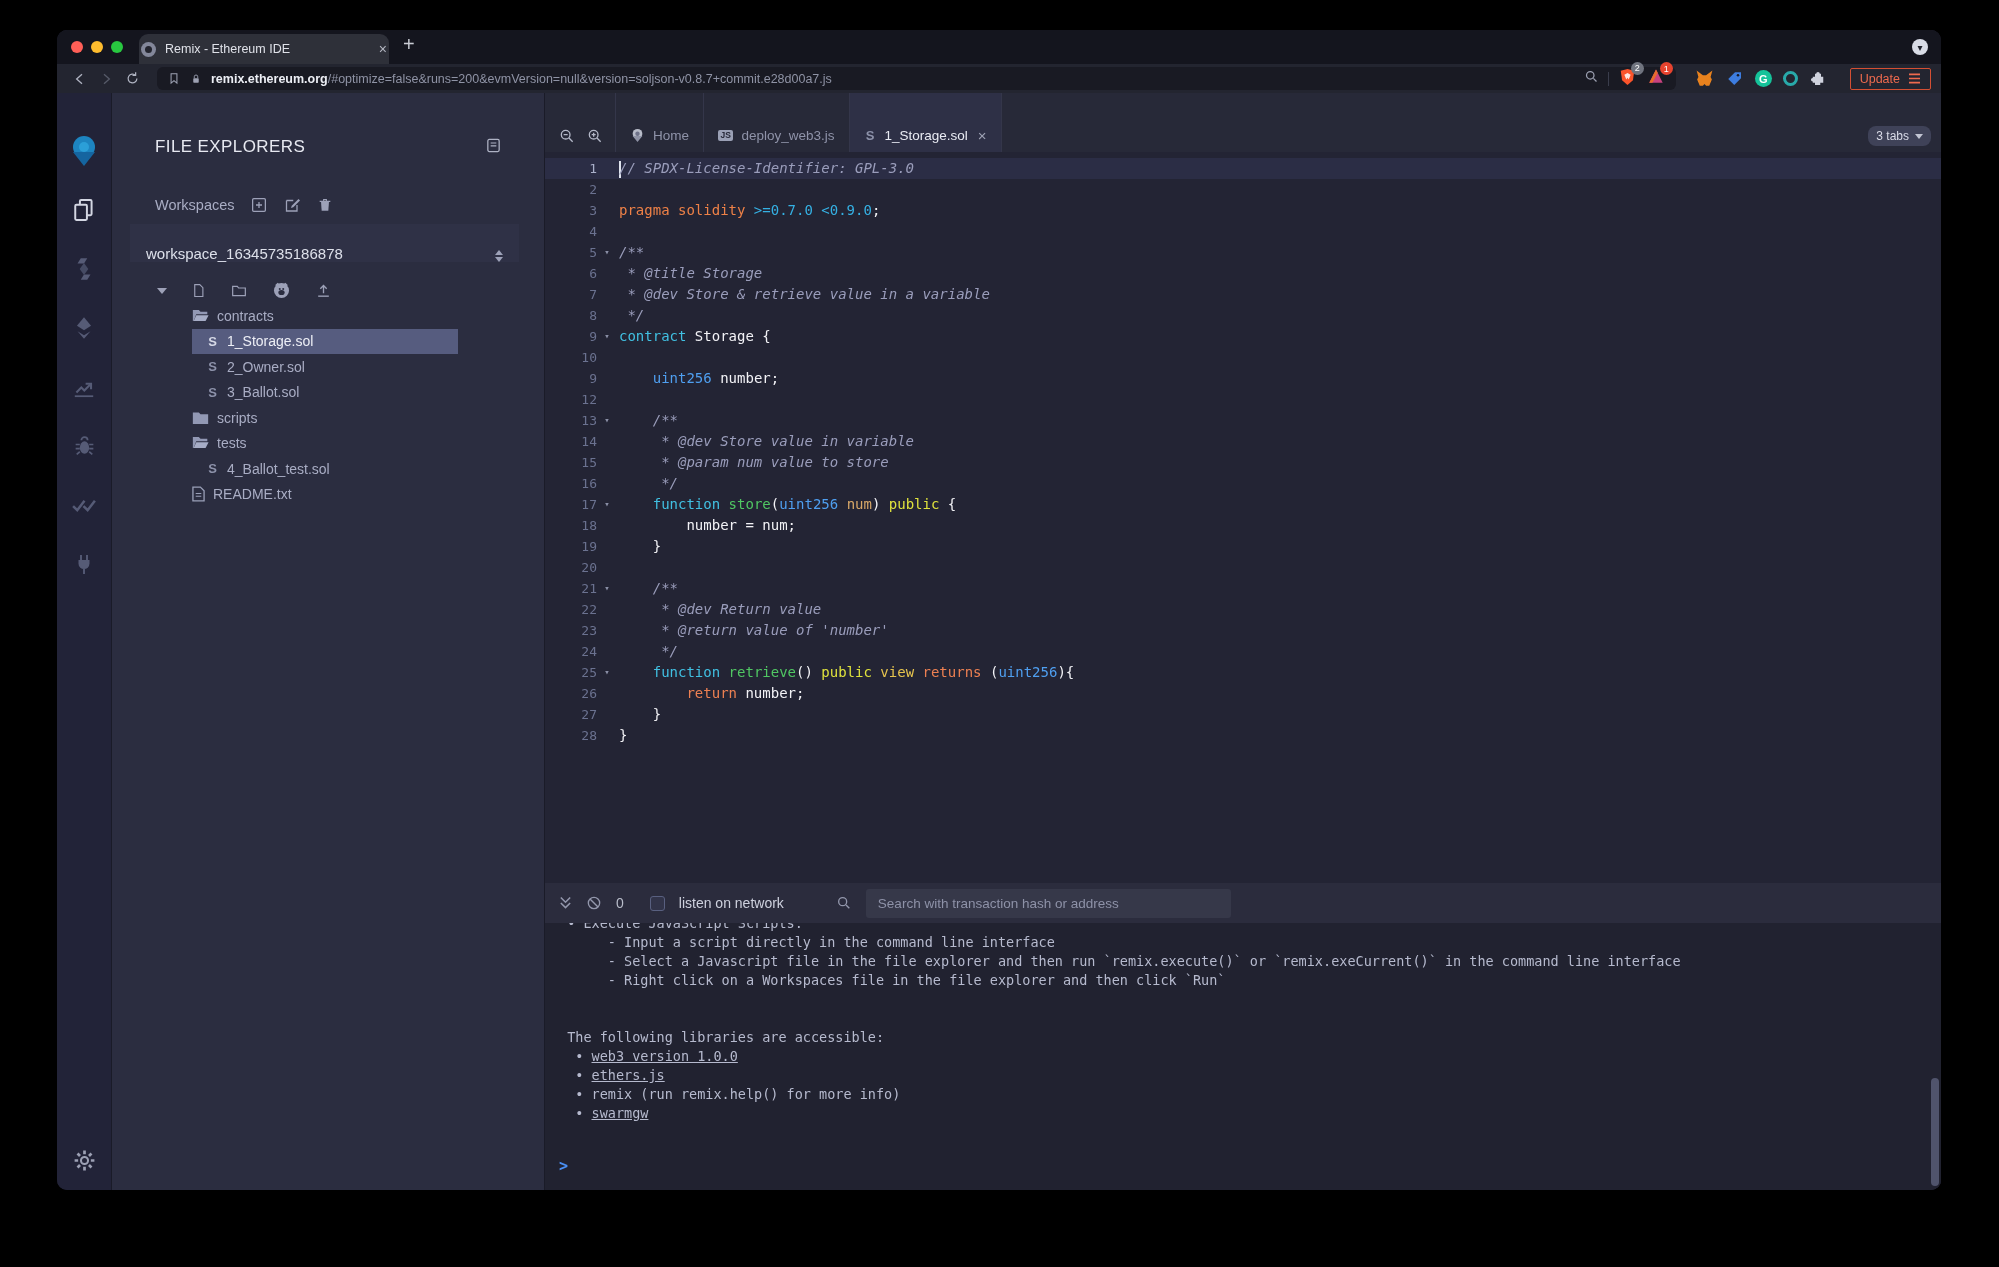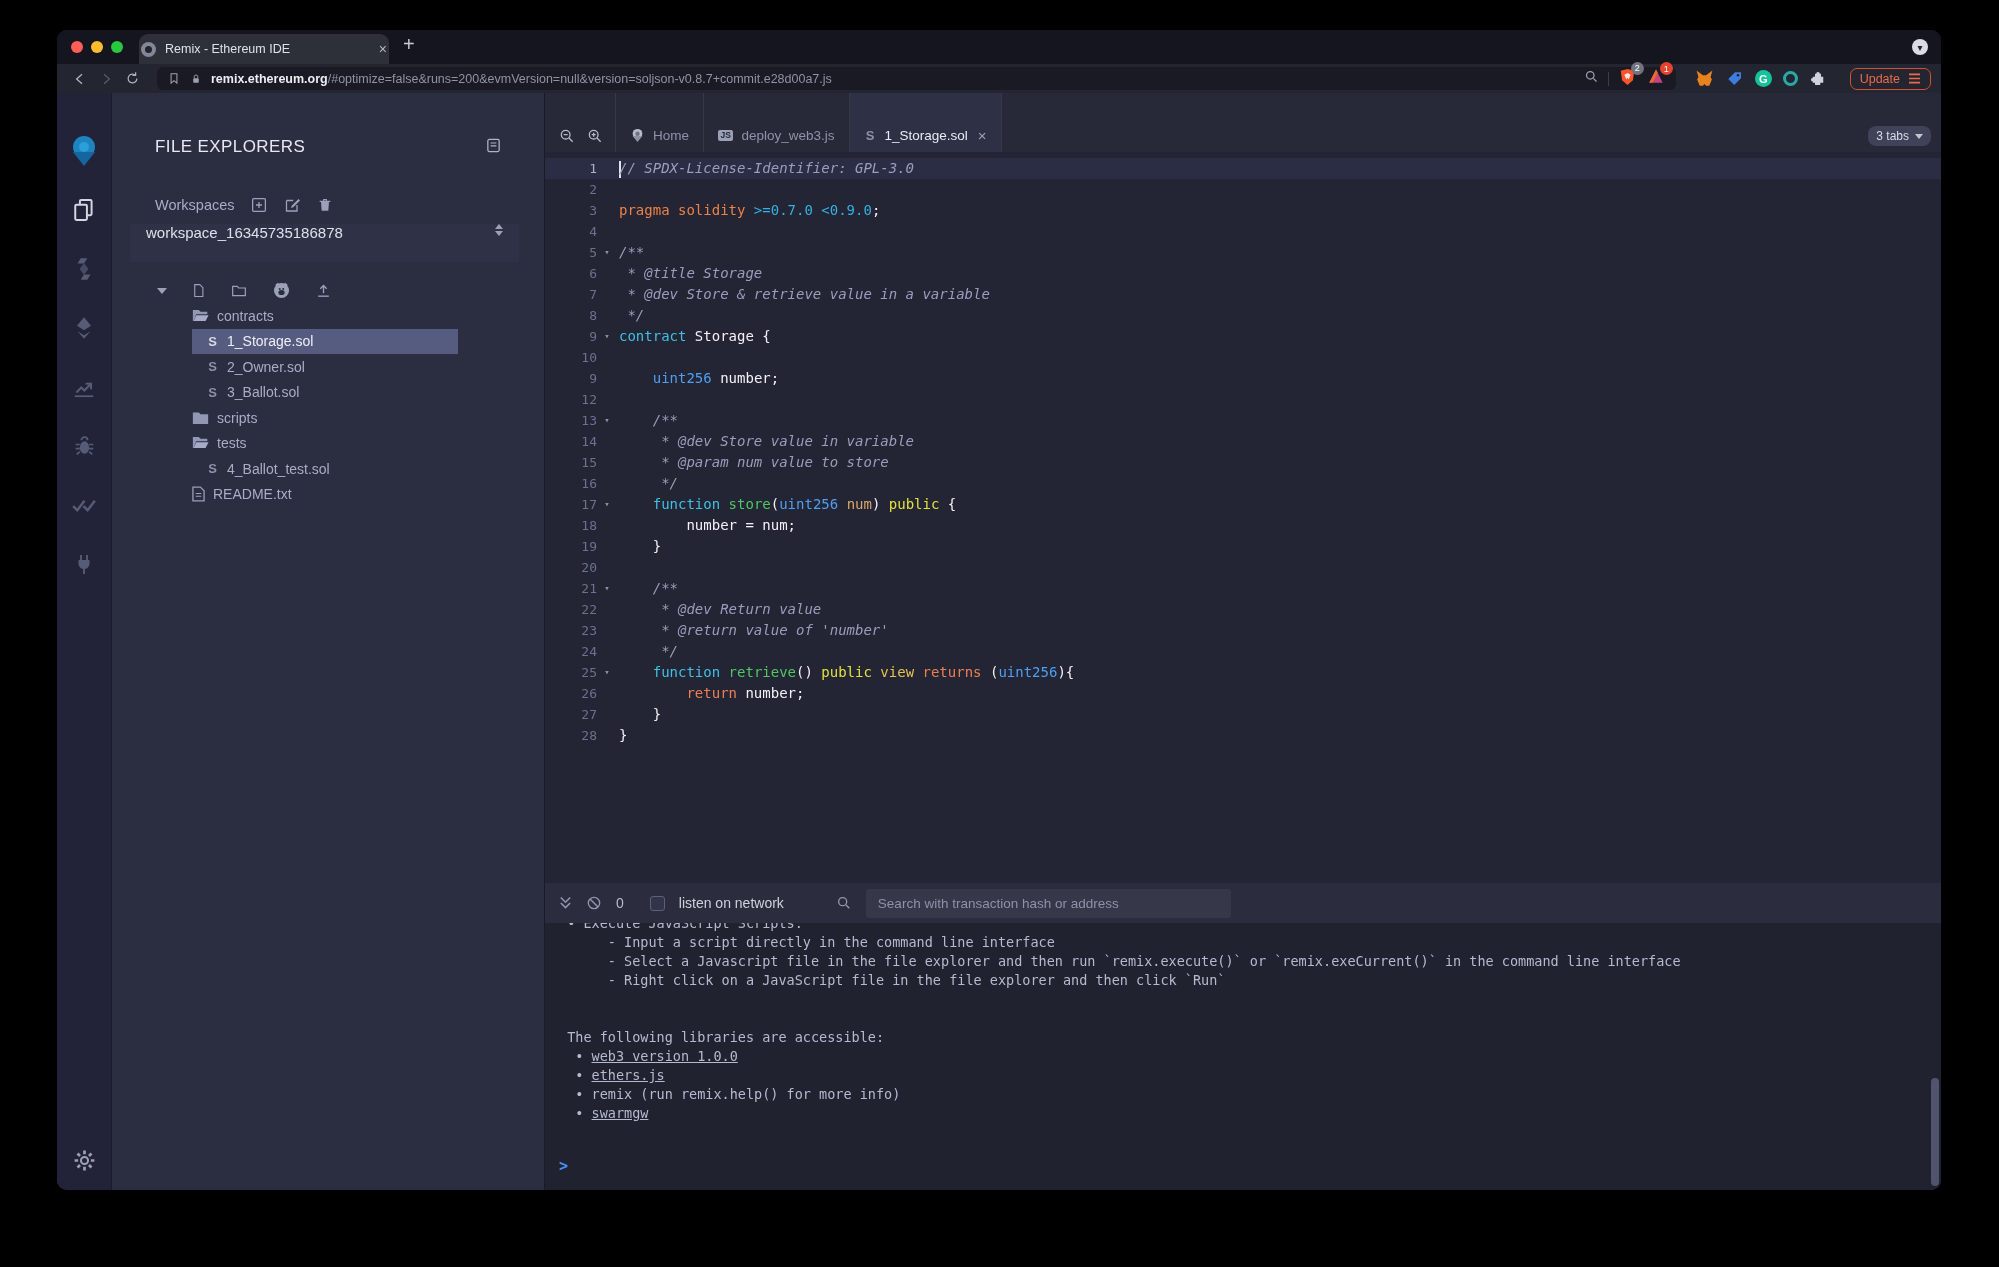--- a/index.html
+++ b/index.html
@@ -30,37 +30,37 @@
             display:flex; align-items:center; padding:0 10px; gap:9px; min-width:0;}
   .urltext { font-size:12.5px; white-space:nowrap; overflow:hidden; }
   .u-host { color:#eceef4; font-weight:bold;} .u-path { color:#8f93a5; font-weight:normal;}
   .badge { position:absolute; top:-5px; right:-7px; min-width:13px; height:13px; border-radius:7px;
            color:#fff; font-size:9px; display:flex; align-items:center; justify-content:center; padding:0 3px;}
   .b-gray{background:#70747f;} .b-red{background:#e8432e;}
   .exts { display:flex; align-items:center; gap:11px; margin-left:14px; }
   .gcircle { width:17px;height:17px;border-radius:50%;background:#15c39a;color:#fff;font-size:11px;
              font-weight:bold;display:flex;align-items:center;justify-content:center;}
   .tealring { width:15px;height:15px;border-radius:50%;border:3px solid #28a9a9;}
-  .update { margin-left:12px; border:1.5px solid #d44f33; color:#ee6a4e; border-radius:7px; height:22px;
+  .update { margin-left:12px; border:1.5px solid #d44f33; color:#ee6a4e; border-radius:2px; height:22px;
             padding:0 9px; display:flex; align-items:center; gap:8px; font-size:12.5px; }
 
   
   .main { flex:1; display:flex; min-height:0; }
   .rail { width:55px; background:#222338; border-right:1px solid #1a1b28; display:flex; flex-direction:column;
           align-items:center; padding-top:28px; flex:none; }
   .rail-item { height:59px; display:flex; align-items:center; justify-content:center; width:100%; }
   .rail-item.settings { margin-top:auto; margin-bottom:10px; height:40px;}
 
   .explorer { width:433px; background:#2b2d40; border-right:1px solid #1a1b28; position:relative;
               color:#a9adc4; flex:none; }
   .exp-title { position:absolute; left:43px; top:44px; color:#e7e9f1; font-size:17px; letter-spacing:.4px; }
   .panel-menu { position:absolute; right:42px; top:44px; }
   .ws-row { position:absolute; left:43px; top:103px; display:flex; gap:15px; align-items:center; font-size:14.5px;}
   .ws-select { position:absolute; left:18px; top:131px; right:25px; height:38px; background:#2f3146;
-               display:flex; align-items:flex-start; padding:0 16px; color:#dde0ea; font-size:15px; }
+               display:flex; align-items:flex-end; padding:0 16px; color:#dde0ea; font-size:15px; }
   .updown { margin-left:auto; display:flex; flex-direction:column; gap:2px; align-items:center;}
   .updown i { width:0;height:0;border-left:4px solid transparent;border-right:4px solid transparent; display:block;}
   .updown .up { border-bottom:5px solid #9da1b8;} .updown .dn{ border-top:5px solid #9da1b8;}
   .tree-toolbar { position:absolute; left:45px; top:188px; display:flex; gap:24px; align-items:center; }
   .caret { width:0;height:0;border-left:5px solid transparent;border-right:5px solid transparent;border-top:6px solid #9da1b8;}
   .file-tree { position:absolute; left:60px; top:210px; width:286px; font-size:14px; }
   .trow { height:25.5px; display:flex; align-items:center; gap:8px; white-space:nowrap;margin-left:20px; }
   .trow.selected { background:#565c7f; color:#edeff6; }
   .solglyph { font-weight:bold; color:#8d92aa; font-size:13px; width:13px; text-align:center; display:inline-block;}
   .trow.selected .solglyph{color:#d6d9e6;}
@@ -623,21 +623,21 @@
               <circle cx="10" cy="10" r="6" fill="none" stroke="#9397ac" stroke-width="2"></circle>
               <path d="M15 15l5 5" stroke="#9397ac" stroke-width="2"></path>
             </svg>
           <input class="t-search" placeholder="Search with transaction hash or address" style="">
         </div>
         <div class="term-body">
           <div id="term-lines">
               <div class="tline clip"> • Execute JavaScript Scripts:</div>
               <div class="tline">      - Input a script directly in the command line interface</div>
               <div class="tline">      - Select a Javascript file in the file explorer and then run `remix.execute()` or `remix.exeCurrent()` in the command line interface</div>
-              <div class="tline">      - Right click on a JavaScript file in the file explorer and then click `Run`</div>
+              <div class="tline">      - Right click on a Workspaces file in the file explorer and then click `Run`</div>
               <div class="tline"></div>
               <div class="tline"></div>
               <div class="tline"> The following libraries are accessible:</div>
               <div class="tline">  • <span class="tlink">web3 version 1.0.0</span></div>
               <div class="tline">  • <span class="tlink">ethers.js</span></div>
               <div class="tline">  • <span class="">remix (run remix.help() for more info)</span></div>
               <div class="tline">  • <span class="tlink">swarmgw</span></div>
             </div>
           <span class="prompt">&gt;</span>
           <span class="term-scroll"></span>

